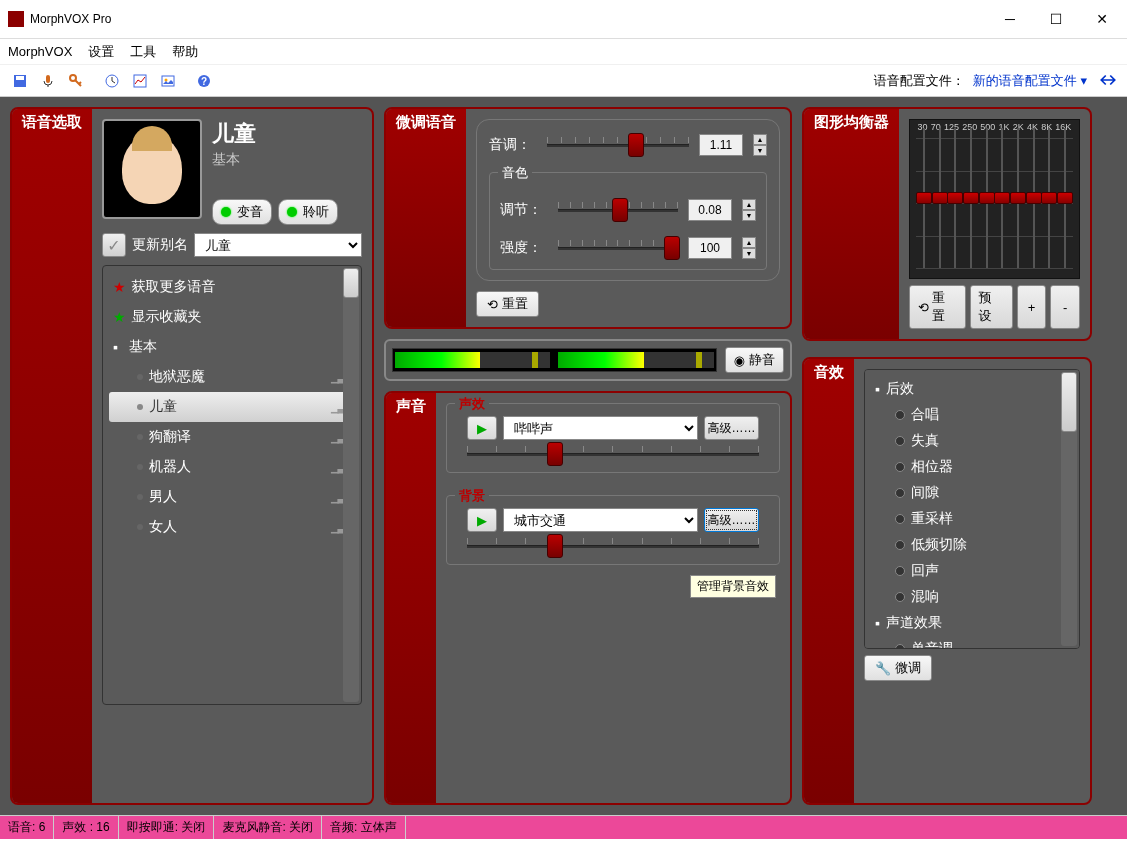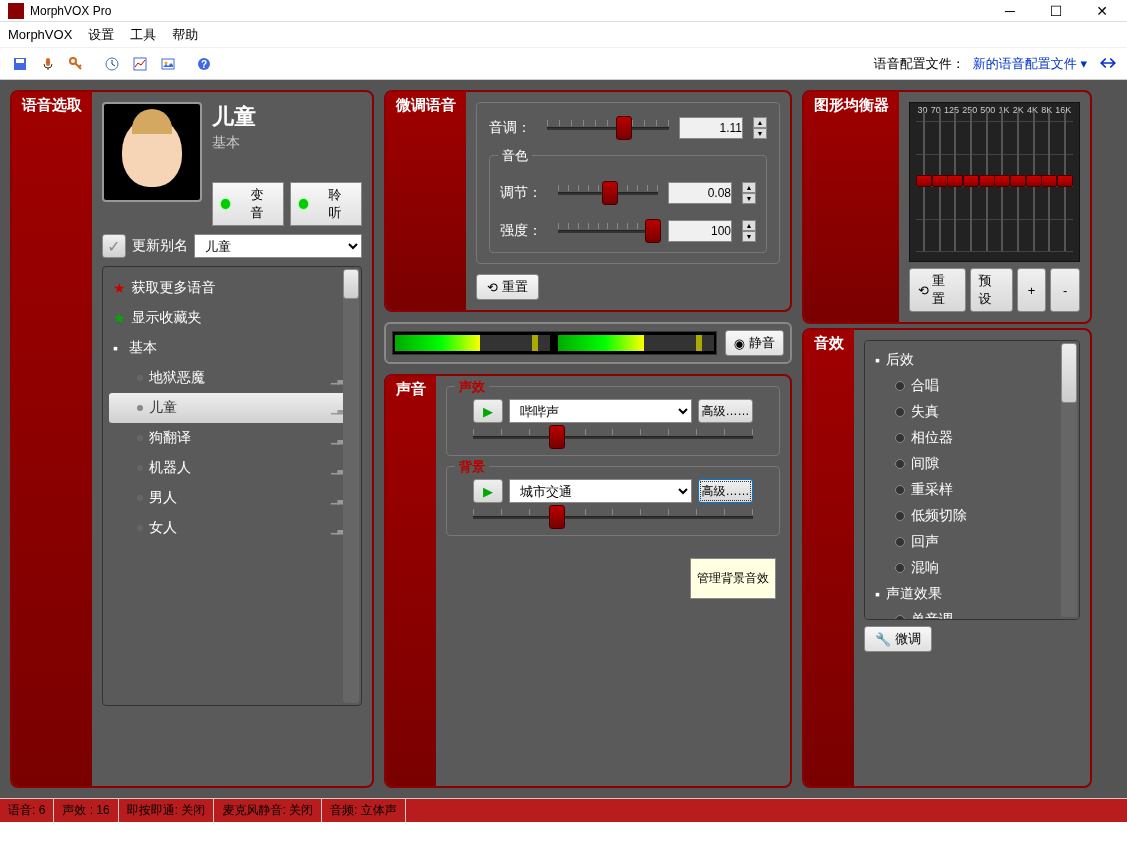--- a/index.html
+++ b/index.html
@@ -1,19 +1,19 @@
 <!DOCTYPE html>
 <html><head>
 <meta charset="utf-8">
 <style>
 * { box-sizing: border-box; margin: 0; padding: 0; font-family: "Microsoft YaHei", sans-serif; }
 body { background: #fff; width: 1127px; height: 841px; overflow: hidden; font-size: 13px; }
 
 
-.titlebar { height: 22px; background: #fff; border-bottom: 1px solid #ddd; display: flex; align-items: center; padding: 0 8px; }
+.titlebar { height: 39px; background: #fff; border-bottom: 1px solid #ddd; display: flex; align-items: center; padding: 0 8px; }
 .titlebar .app-icon { width: 16px; height: 16px; background: #8b0000; margin-right: 6px; }
 .titlebar .title { flex: 1; font-size: 12px; }
 .titlebar .win-controls { display: flex; gap: 12px; }
 .titlebar .win-btn { width: 34px; height: 24px; display: flex; align-items: center; justify-content: center; cursor: pointer; font-size: 14px; }
 
 
 .menubar { height: 26px; background: #fff; display: flex; align-items: center; padding: 0 8px; gap: 16px; border-bottom: 1px solid #f0f0f0; }
 .menubar .menu-item { font-size: 13px; cursor: pointer; }
 
 
@@ -22,37 +22,37 @@
 .toolbar .spacer { flex: 1; }
 .toolbar .profile-label { color: #000000; font-size: 13px; margin-right: 8px; }
 .toolbar .profile-select { color: #0033cc; font-size: 13px; cursor: pointer; }
 .toolbar .profile-select::after { content: " ▾"; }
 .toolbar .pref-icon { width: 20px; height: 20px; margin-left: 12px; color: #0033cc; cursor: pointer; }
 
 
 .main { display: flex; gap: 10px; padding: 10px; background: #545454; height: 718px; }
 .col-left { width: 364px; display: flex; flex-direction: column; gap: 10px; }
 .col-mid { width: 408px; display: flex; flex-direction: column; gap: 10px; }
-.col-right { width: 290px; display: flex; flex-direction: column; gap: 4px; }
+.col-right { width: 290px; display: flex; flex-direction: column; gap: 16px; }
 
 
 .panel { border: 2px solid #8b0000; border-radius: 8px; background: #5a5a5a; display: flex; flex-direction: row; overflow: hidden; }
 .panel-header { background: linear-gradient(#a00000, #7a0000); color: #fff; font-weight: bold; font-size: 15px; padding: 4px 10px; }
 .panel-body { padding: 10px; flex: 1; }
 
 
 .voice-info { display: flex; gap: 10px; margin-bottom: 8px; }
 .avatar-box { width: 100px; height: 100px; background: #000; border: 2px solid #999; border-radius: 4px; display: flex; align-items: center; justify-content: center; position: relative; overflow: hidden; }
 .avatar-face { width: 60px; height: 70px; background: #f5d5b5; border-radius: 50% 50% 45% 45%; position: relative; }
 .avatar-face::before { content: ""; position: absolute; top: -8px; left: 10px; right: 10px; height: 25px; background: #d4a860; border-radius: 20px 20px 0 0; }
 .voice-meta { flex: 1; }
 .voice-name { color: #fff; font-size: 22px; font-weight: bold; margin-bottom: 2px; }
 .voice-cat { color: #ccc; font-size: 14px; }
 .voice-buttons { display: flex; gap: 6px; margin-top: 30px; }
-.small-btn { background: linear-gradient(#f8f8f8, #e0e0e0); border: 1px solid #888; border-radius: 0; padding: 3px 8px; cursor: pointer; display: flex; align-items: center; gap: 20px; font-size: 13px; }
+.small-btn { background: linear-gradient(#f8f8f8, #e0e0e0); border: 1px solid #888; border-radius: 9px; padding: 3px 8px; cursor: pointer; display: flex; align-items: center; gap: 6px; font-size: 13px; }
 .led-green { width: 10px; height: 10px; background: #0c0; border-radius: 50%; box-shadow: 0 0 2px #0f0; }
 
 .alias-row { display: flex; align-items: center; gap: 6px; margin-bottom: 8px; }
 .alias-check { width: 24px; height: 24px; background: linear-gradient(#f0f0f0, #d0d0d0); border: 1px solid #888; border-radius: 3px; display: flex; align-items: center; justify-content: center; color: #888; font-size: 16px; }
 .alias-label { color: #fff; font-size: 14px; }
 .alias-input { flex: 1; height: 24px; background: #fff; border: 1px solid #888; padding: 0 6px; font-size: 13px; }
 
 .voice-tree { background: #5a5a5a; border: 1px solid #333; border-radius: 4px; padding: 6px; height: 440px; overflow-y: auto; position: relative; }
 .tree-scrollbar { position: absolute; right: 2px; top: 2px; bottom: 2px; width: 16px; background: #666; border-radius: 3px; }
 .tree-thumb { width: 100%; height: 30px; background: linear-gradient(#eee, #ccc); border-radius: 3px; border: 1px solid #888; }
@@ -60,77 +60,77 @@
 .tree-item .star-red { color: #c00; }
 .tree-item .star-green { color: #0a0; }
 .tree-item .expand { color: #fff; width: 10px; }
 .tree-item.child { padding-left: 28px; }
 .tree-item.child.selected { background: linear-gradient(#eee, #d0d0d0); color: #333; border-radius: 3px; }
 .tree-item .bullet { width: 6px; height: 6px; background: #666; border-radius: 50%; }
 .tree-item.child.selected .bullet { background: #888; }
 .tree-item .bars { margin-left: auto; color: #999; font-size: 10px; letter-spacing: -1px; }
 
 
-.tweak-group { border: 1px solid #777; border-radius: 4px; padding: 14px 12px 10px; margin-bottom: 10px; position: relative; }
+.tweak-group { border: 1px solid #777; border-radius: 13px; padding: 14px 12px 10px; margin-bottom: 10px; position: relative; }
 .slider-row { display: flex; align-items: center; gap: 10px; margin-bottom: 16px; }
 .slider-row:last-child { margin-bottom: 0; }
 .slider-label { color: #fff; width: 48px; font-size: 14px; }
 .slider-track { flex: 1; height: 16px; position: relative; }
 .slider-track::before { content: ""; position: absolute; left: 0; right: 0; top: 7px; height: 2px; background: #333; border-top: 1px solid #222; }
 .slider-ticks { position: absolute; left: 0; right: 0; top: 0; height: 16px; display: flex; justify-content: space-between; }
 .slider-ticks span { width: 1px; height: 6px; background: #888; }
 .slider-thumb { position: absolute; top: -4px; width: 16px; height: 24px; background: linear-gradient(#b00, #700); border: 1px solid #400; border-radius: 3px; transform: translateX(-50%); }
-.slider-value { width: 64px; height: 22px; background: #f0f0f0; border: 1px solid #888; text-align: right; font-size: 12px; line-height: 20px; }
+.slider-value { width: 44px; height: 22px; background: #f0f0f0; border: 1px solid #888; text-align: center; font-size: 12px; line-height: 20px; }
 .slider-spinner { width: 14px; display: flex; flex-direction: column; }
 .slider-spinner div { height: 11px; background: #ddd; border: 1px solid #888; font-size: 7px; text-align: center; line-height: 9px; }
 
 .sub-group { border: 1px solid #777; border-radius: 4px; padding: 26px 10px 10px; position: relative; margin-top: 8px; }
 .sub-group-title { position: absolute; top: -9px; left: 8px; background: #5a5a5a; padding: 0 4px; color: #fff; font-size: 13px; }
 
 .reset-btn { background: linear-gradient(#f8f8f8, #e0e0e0); border: 1px solid #888; border-radius: 3px; padding: 3px 10px; cursor: pointer; display: inline-flex; align-items: center; gap: 4px; font-size: 13px; }
 
 
 .meter-panel { background: #5a5a5a; border: 2px solid #888; border-radius: 6px; padding: 6px; display: flex; align-items: center; gap: 8px; }
 .meter-vu { flex: 1; height: 24px; background: #000; border: 1px solid #333; display: flex; align-items: center; padding: 2px; gap: 8px; }
 .meter-bar { flex: 1; height: 16px; background: linear-gradient(to right, #0a0 0%, #0f0 30%, #ff0 55%, #333 55%, #333 100%); position: relative; }
 .meter-bar::after { content: ""; position: absolute; right: 12px; top: 0; bottom: 0; width: 6px; background: #aa0; }
 .mute-btn { background: linear-gradient(#f8f8f8, #e0e0e0); border: 1px solid #888; border-radius: 3px; padding: 3px 8px; cursor: pointer; display: flex; align-items: center; gap: 4px; font-size: 13px; }
 
 
-.sound-group { border: 1px solid #777; border-radius: 4px; padding: 12px 26px 10px; position: relative; margin-bottom: 10px; }
+.sound-group { border: 1px solid #777; border-radius: 4px; padding: 12px 20px 10px; position: relative; margin-bottom: 22px; }
 .sound-group-title { position: absolute; top: -9px; left: 8px; background: #5a5a5a; padding: 0 4px; color: #b00; font-weight: bold; font-size: 13px; }
 .sound-row { display: flex; align-items: center; gap: 6px; margin-bottom: 6px; }
 .play-btn { width: 30px; height: 24px; background: linear-gradient(#f0f0f0, #d8d8d8); border: 1px solid #888; border-radius: 3px; display: flex; align-items: center; justify-content: center; color: #0a0; cursor: pointer; }
 .sound-select { flex: 1; height: 24px; background: #fff; border: 1px solid #888; padding: 0 6px; font-size: 13px; }
 .adv-btn { width: 55px; height: 24px; background: linear-gradient(#f0f0f0, #d8d8d8); border: 1px solid #888; border-radius: 3px; font-size: 12px; cursor: pointer; }
 .adv-btn.focused { border: 1px solid #0078d7; outline: 1px dotted #333; outline-offset: -3px; }
 .sound-slider { margin-top: 4px; }
 
-.tooltip-box { position: absolute; background: #ffffe1; border: 1px solid #888; padding: 11px 6px; font-size: 12px; z-index: 100; }
+.tooltip-box { position: absolute; background: #ffffe1; border: 1px solid #888; padding: 2px 6px; font-size: 12px; z-index: 100; }
 
 
 .eq-grid { background: #222; border: 1px solid #111; height: 160px; position: relative; display: flex; justify-content: space-around; padding: 8px 6px 10px; }
 .eq-labels { position: absolute; top: 2px; left: 0; right: 0; display: flex; justify-content: space-around; color: #ccc; font-size: 9px; padding: 0 6px; }
 .eq-band { width: 10px; position: relative; }
 .eq-band::before { content: ""; position: absolute; left: 4px; top: 0; bottom: 0; width: 2px; background: #555; }
 .eq-knob { position: absolute; left: -3px; top: 50%; width: 16px; height: 12px; background: linear-gradient(#c00, #800); border: 1px solid #400; border-radius: 2px; transform: translateY(-50%); }
 .eq-gridlines { position: absolute; left: 6px; right: 6px; top: 18px; bottom: 10px; }
 .eq-gridlines div { position: absolute; left: 0; right: 0; height: 1px; background: #444; }
 .eq-buttons { display: flex; gap: 4px; margin-top: 6px; }
 .eq-btn { background: linear-gradient(#f0f0f0, #d8d8d8); border: 1px solid #888; border-radius: 3px; padding: 3px 8px; cursor: pointer; font-size: 13px; display: flex; align-items: center; gap: 3px; }
 
 
 .fx-tree { background: #5a5a5a; border: 1px solid #333; border-radius: 4px; padding: 6px; height: 280px; overflow-y: auto; position: relative; }
 .fx-item { color: #fff; padding: 4px; display: flex; align-items: center; gap: 6px; font-size: 14px; }
 .fx-item.child { padding-left: 24px; }
 .fx-item .radio { width: 10px; height: 10px; border: 1px solid #888; border-radius: 50%; background: #333; }
 .tweak-btn-row { margin-top: 6px; }
 
 
-.statusbar { height: 24px; background: #b91c1c; border-top: 1px solid #ccc; display: flex; align-items: center; font-size: 12px; }
+.statusbar { height: 24px; background: #ec4899; border-top: 1px solid #ccc; display: flex; align-items: center; font-size: 12px; }
 .statusbar .cell { padding: 0 8px; border-right: 1px solid #ccc; height: 100%; display: flex; align-items: center; }
 
 .icon-svg { width: 16px; height: 16px; }
 </style>
 </head>
 <body>
 
 <div class="titlebar">
   <div class="app-icon"></div>
   <div class="title">MorphVOX Pro</div>

